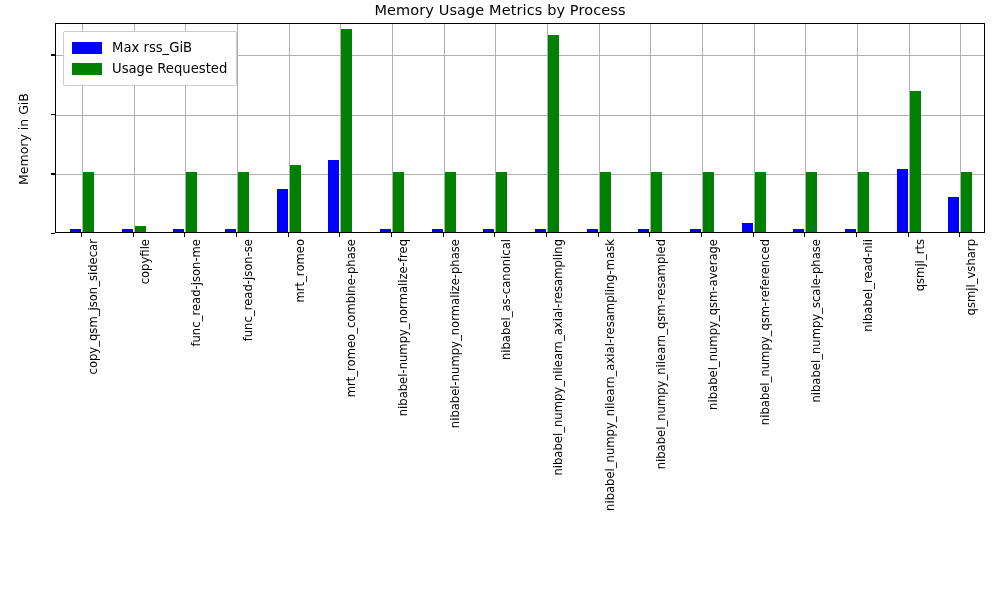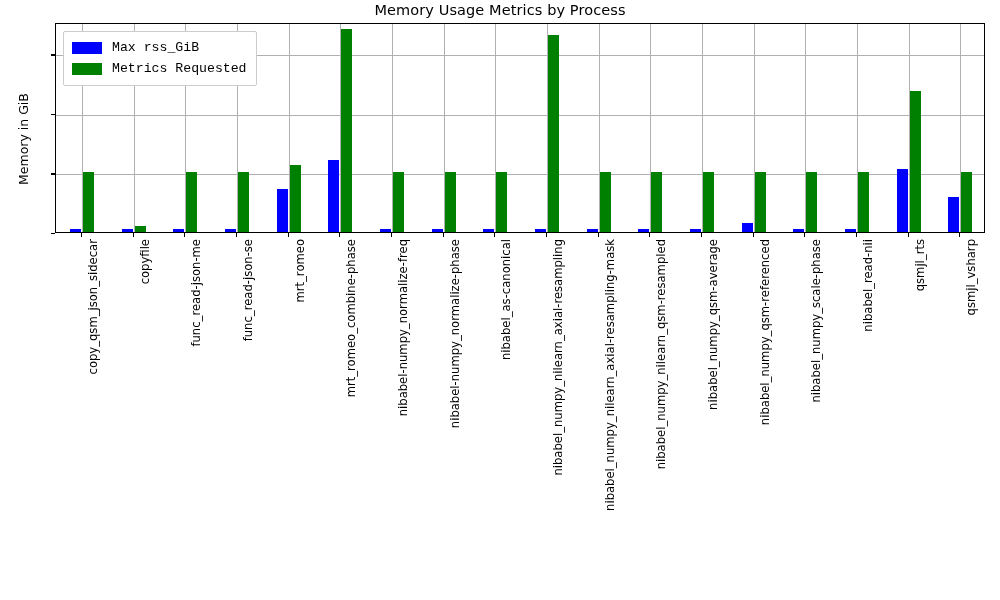--- a/index.html
+++ b/index.html
@@ -60,21 +60,21 @@
     position:absolute;left:63px;top:31px;
     border:1px solid #cccccc;border-radius:2px;
     background:#ffffff;
     padding:5px 9px 6px 8px;
     box-sizing:border-box;
   }
   .legrow{display:flex;align-items:center;height:21px;}
   .legswatch{width:30px;height:12px;margin-right:10px;flex:0 0 auto;}
   .legswatch.s0{background:#0000ff;}
   .legswatch.s1{background:#008000;}
-  .legtext{font-size:13.2px;color:#000;white-space:nowrap;font-family:Liberation Mono, monospace;}
+  .legtext{font-size:13.2px;color:#000;white-space:nowrap;}
 </style>
 </head>
 <body>
 
 <div id="fig">
 
   <div id="title">Memory Usage Metrics by Process</div>
 
   <div id="plot">
       <div class="gridh" style="top: 150.426px;"></div>
@@ -217,17 +217,17 @@
 
   <div id="ylabel">Memory in GiB</div>
 
   <div id="legend">
       <div class="legrow">
         <div class="legswatch s0" style="background: rgb(0, 0, 255);"></div>
         <div class="legtext">Max rss_GiB</div>
       </div>
       <div class="legrow">
         <div class="legswatch s1" style="background: rgb(0, 128, 0);"></div>
-        <div class="legtext">Metrics Requested</div>
+        <div class="legtext">Usage Requested</div>
       </div>
     </div>
 
 </div>
 
 </body></html>

